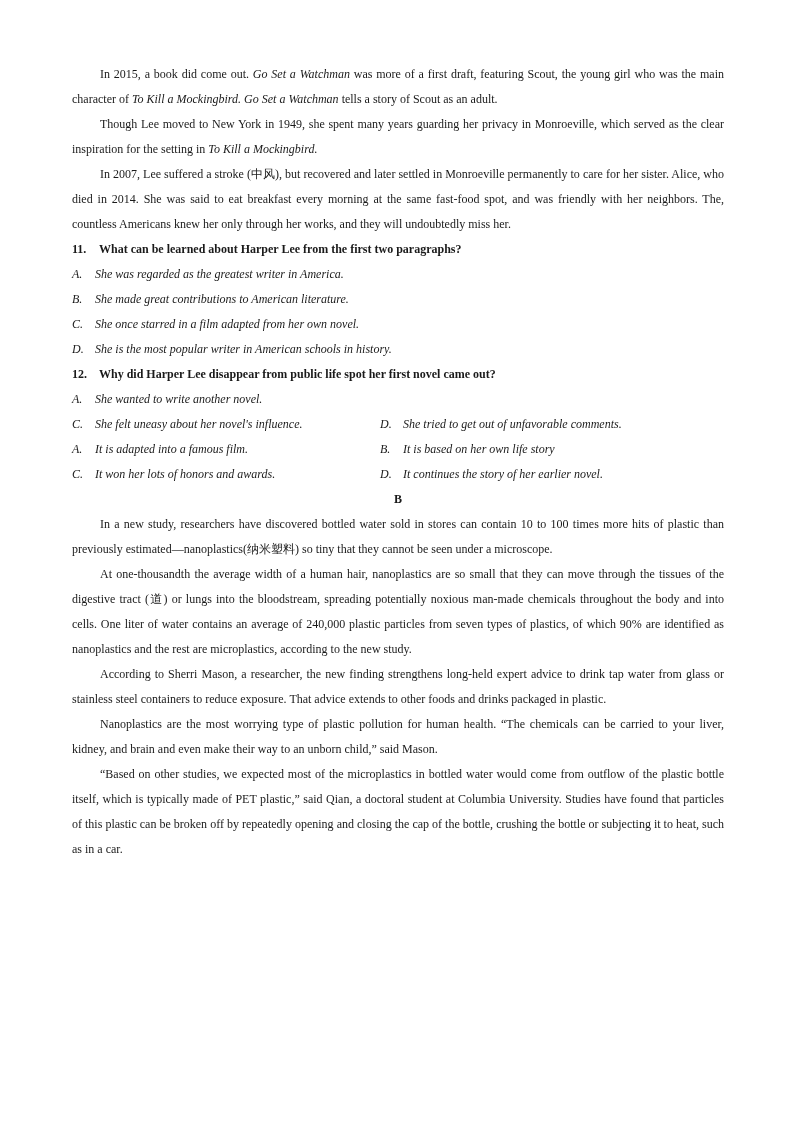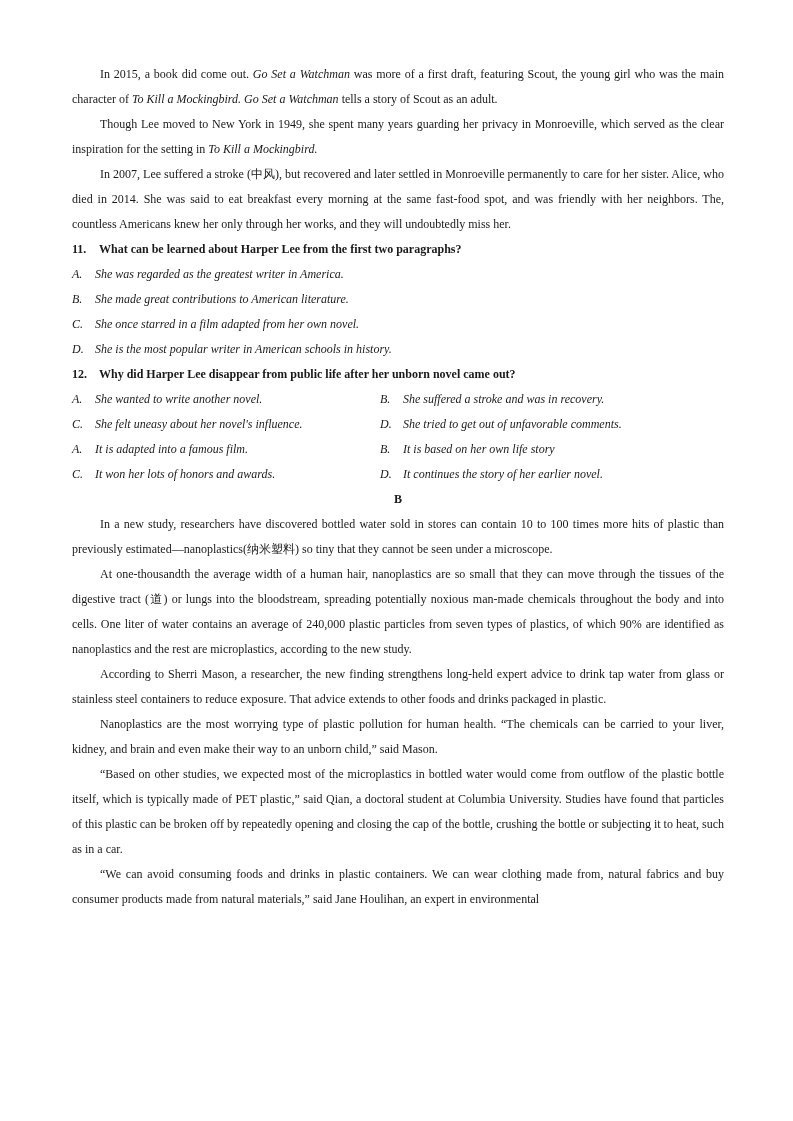--- a/index.html
+++ b/index.html
@@ -32,24 +32,23 @@
 
   <section>
     <p class="q"><span class="qnum">11.</span><span>What can be learned about Harper Lee from the first two paragraphs?</span></p>
     <p class="opt"><span class="lbl">A.</span><span>She was regarded as the greatest writer in America.</span></p>
     <p class="opt"><span class="lbl">B.</span><span>She made great contributions to American literature.</span></p>
     <p class="opt"><span class="lbl">C.</span><span>She once starred in a film adapted from her own novel.</span></p>
     <p class="opt"><span class="lbl">D.</span><span>She is the most popular writer in American schools in history.</span></p>
   </section>
 
   <section>
-    <p class="q"><span class="qnum">12.</span><span>Why did Harper Lee disappear from public life after her unborn novel came out?</span></p>
+    <p class="q"><span class="qnum">12.</span><span>Why did Harper Lee disappear from public life spot her first novel came out?</span></p>
     <div class="row">
       <p class="opt"><span class="lbl">A.</span><span>She wanted to write another novel.</span></p>
-      <p class="opt"><span class="lbl">B.</span><span>She suffered a stroke and was in recovery.</span></p>
     </div>
     <div class="row">
       <p class="opt"><span class="lbl">C.</span><span>She felt uneasy about her novel's influence.</span></p>
       <p class="opt"><span class="lbl">D.</span><span>She tried to get out of unfavorable comments.</span></p>
     </div>
   </section>
 
   <section>
     <div class="row">
       <p class="opt"><span class="lbl">A.</span><span>It is adapted into a famous film.</span></p>
@@ -61,16 +60,15 @@
     </div>
   </section>
 
   <section>
     <p class="section">B</p>
     <p class="p">In a new study, researchers have discovered bottled water sold in stores can contain 10 to 100 times more hits of plastic than previously estimated—nanoplastics(纳米塑料) so tiny that they cannot be seen under a microscope.</p>
     <p class="p">At one-thousandth the average width of a human hair, nanoplastics are so small that they can move through the tissues of the digestive tract (道) or lungs into the bloodstream, spreading potentially noxious man-made chemicals throughout the body and into cells. One liter of water contains an average of 240,000 plastic particles from seven types of plastics, of which 90% are identified as nanoplastics and the rest are microplastics, according to the new study.</p>
     <p class="p">According to Sherri Mason, a researcher, the new finding strengthens long-held expert advice to drink tap water from glass or stainless steel containers to reduce exposure. That advice extends to other foods and drinks packaged in plastic.</p>
     <p class="p">Nanoplastics are the most worrying type of plastic pollution for human health. “The chemicals can be carried to your liver, kidney, and brain and even make their way to an unborn child,” said Mason.</p>
     <p class="p">“Based on other studies, we expected most of the microplastics in bottled water would come from outflow of the plastic bottle itself, which is typically made of PET plastic,” said Qian, a doctoral student at Columbia University. Studies have found that particles of this plastic can be broken off by repeatedly opening and closing the cap of the bottle, crushing the bottle or subjecting it to heat, such as in a car.</p>
-    <p class="p">“We can avoid consuming foods and drinks in plastic containers. We can wear clothing made from, natural fabrics and buy consumer products made from natural materials,” said Jane Houlihan, an expert in environmental</p>
   </section>
 
 </div>
 
 </body></html>

